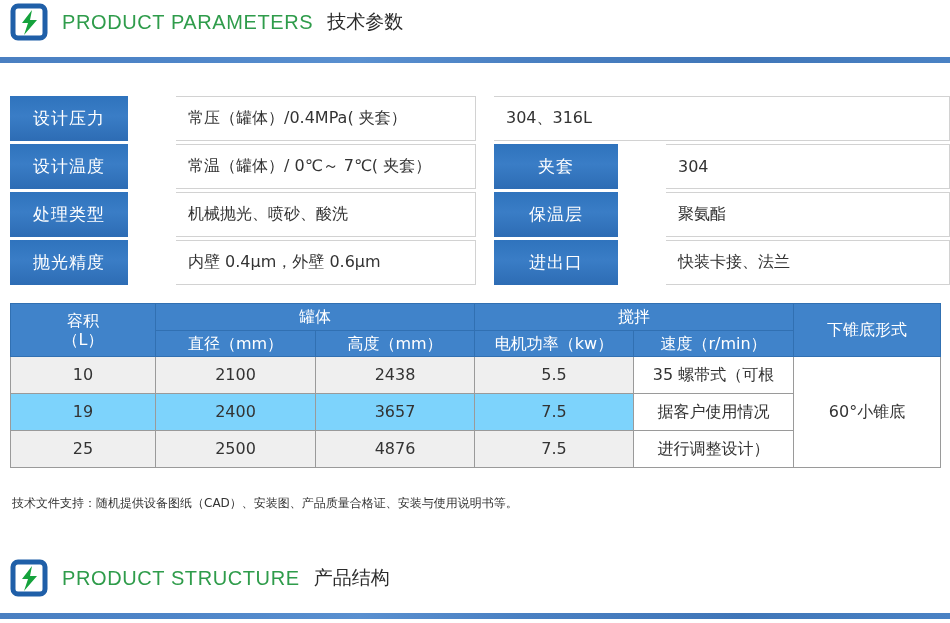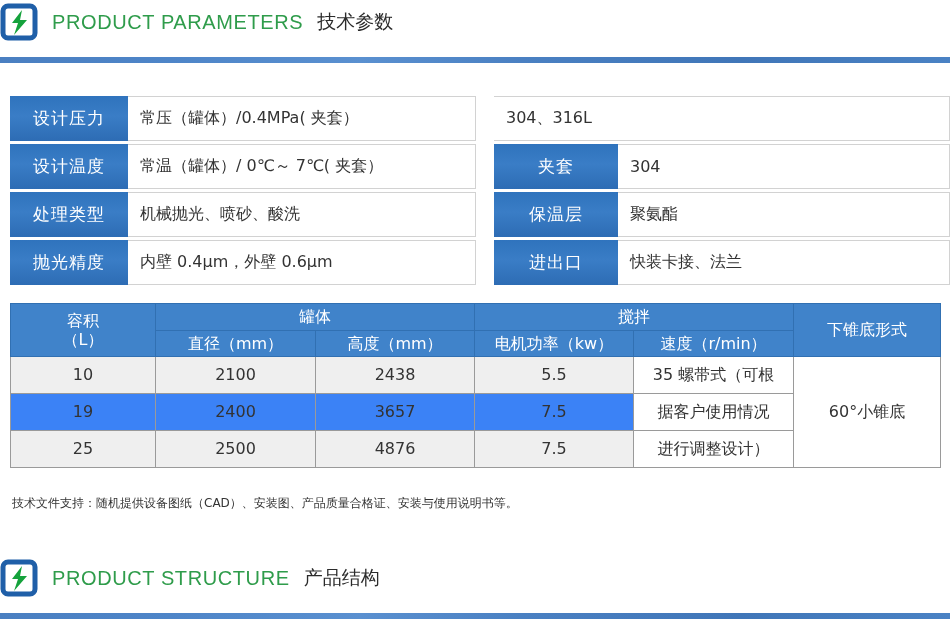--- a/index.html
+++ b/index.html
@@ -23,20 +23,21 @@
   .section-header {
     position: absolute;
     left: 0;
     width: 950px;
     height: 68px;
   }
   .section-header .row {
     display: flex;
     align-items: center;
     height: 44px;
+    padding-left: 10px;
   }
   .logo-icon {
     width: 38px;
     height: 38px;
     flex: 0 0 38px;
     position: relative;
     margin-right: 14px;
   }
   .logo-icon svg { display: block; }
 
@@ -73,20 +74,21 @@
     width: 950px;
   }
   .spec-row {
     display: flex;
     height: 45px;
     margin-bottom: 3px;
   }
   .spec-col {
     display: flex;
     height: 45px;
+    gap: 48px;
   }
   .spec-col.left  { width: 470px; margin-left: 10px; }
   .spec-col.right { width: 460px; margin-left: 18px; }
 
   .spec-label {
     flex: 0 0 118px;
     background: linear-gradient(to bottom, #2f73bd 0%, #3a7dc6 45%, #2d6cb4 100%);
     color: #ffffff;
     font-size: 17px;
     display: flex;
@@ -140,21 +142,21 @@
     line-height: 1.22;
   }
   table.data-table td {
     font-size: 16px;
     color: #333333;
     height: 37px;
     padding: 2px 17px;
     line-height: 1.25;
   }
   tr.band-a td { background: #efefef; }
-  tr.band-b td { background: #3b82f6; }
+  tr.band-b td { background: #7dd3fc; }
   td.merged-white { background: #ffffff !important; font-size: 16px; }
   td.speed-cell { background: #ffffff !important; white-space: nowrap; }
 
   
   .footnote {
     position: absolute;
     left: 12px;
     top: 495px;
     width: 930px;
     font-size: 12px;

